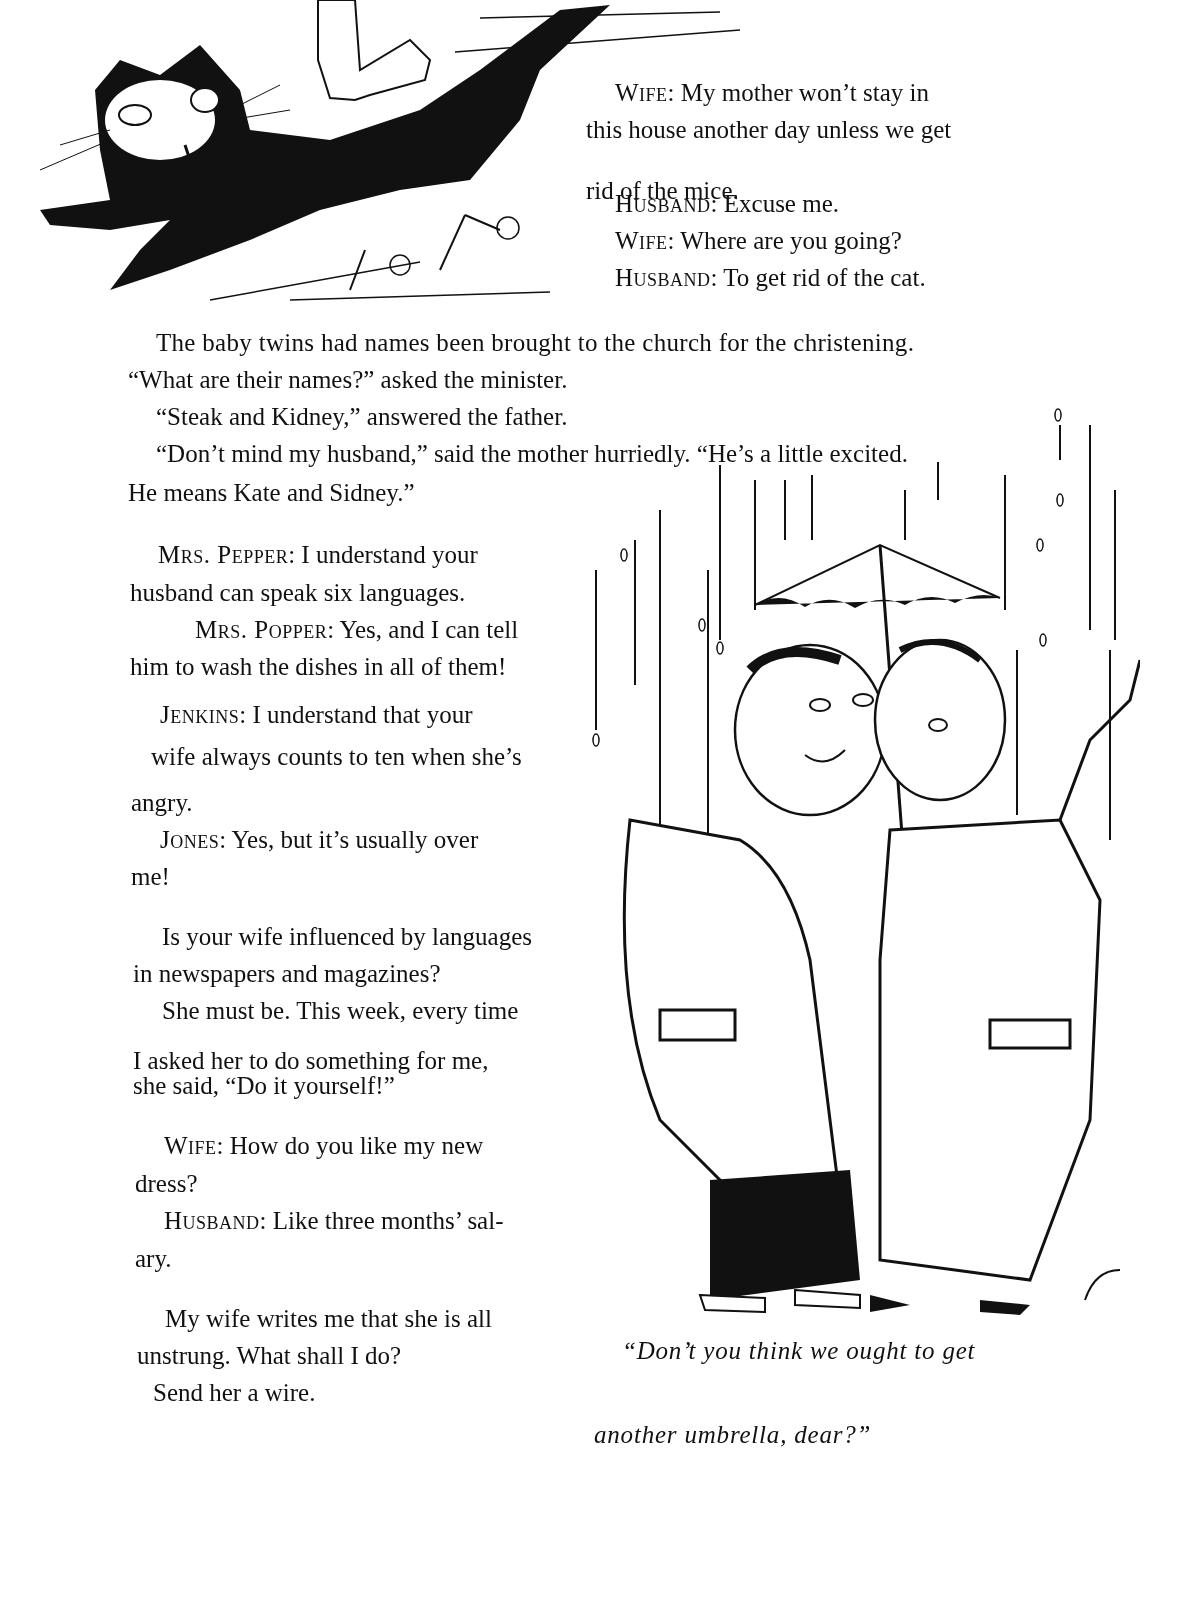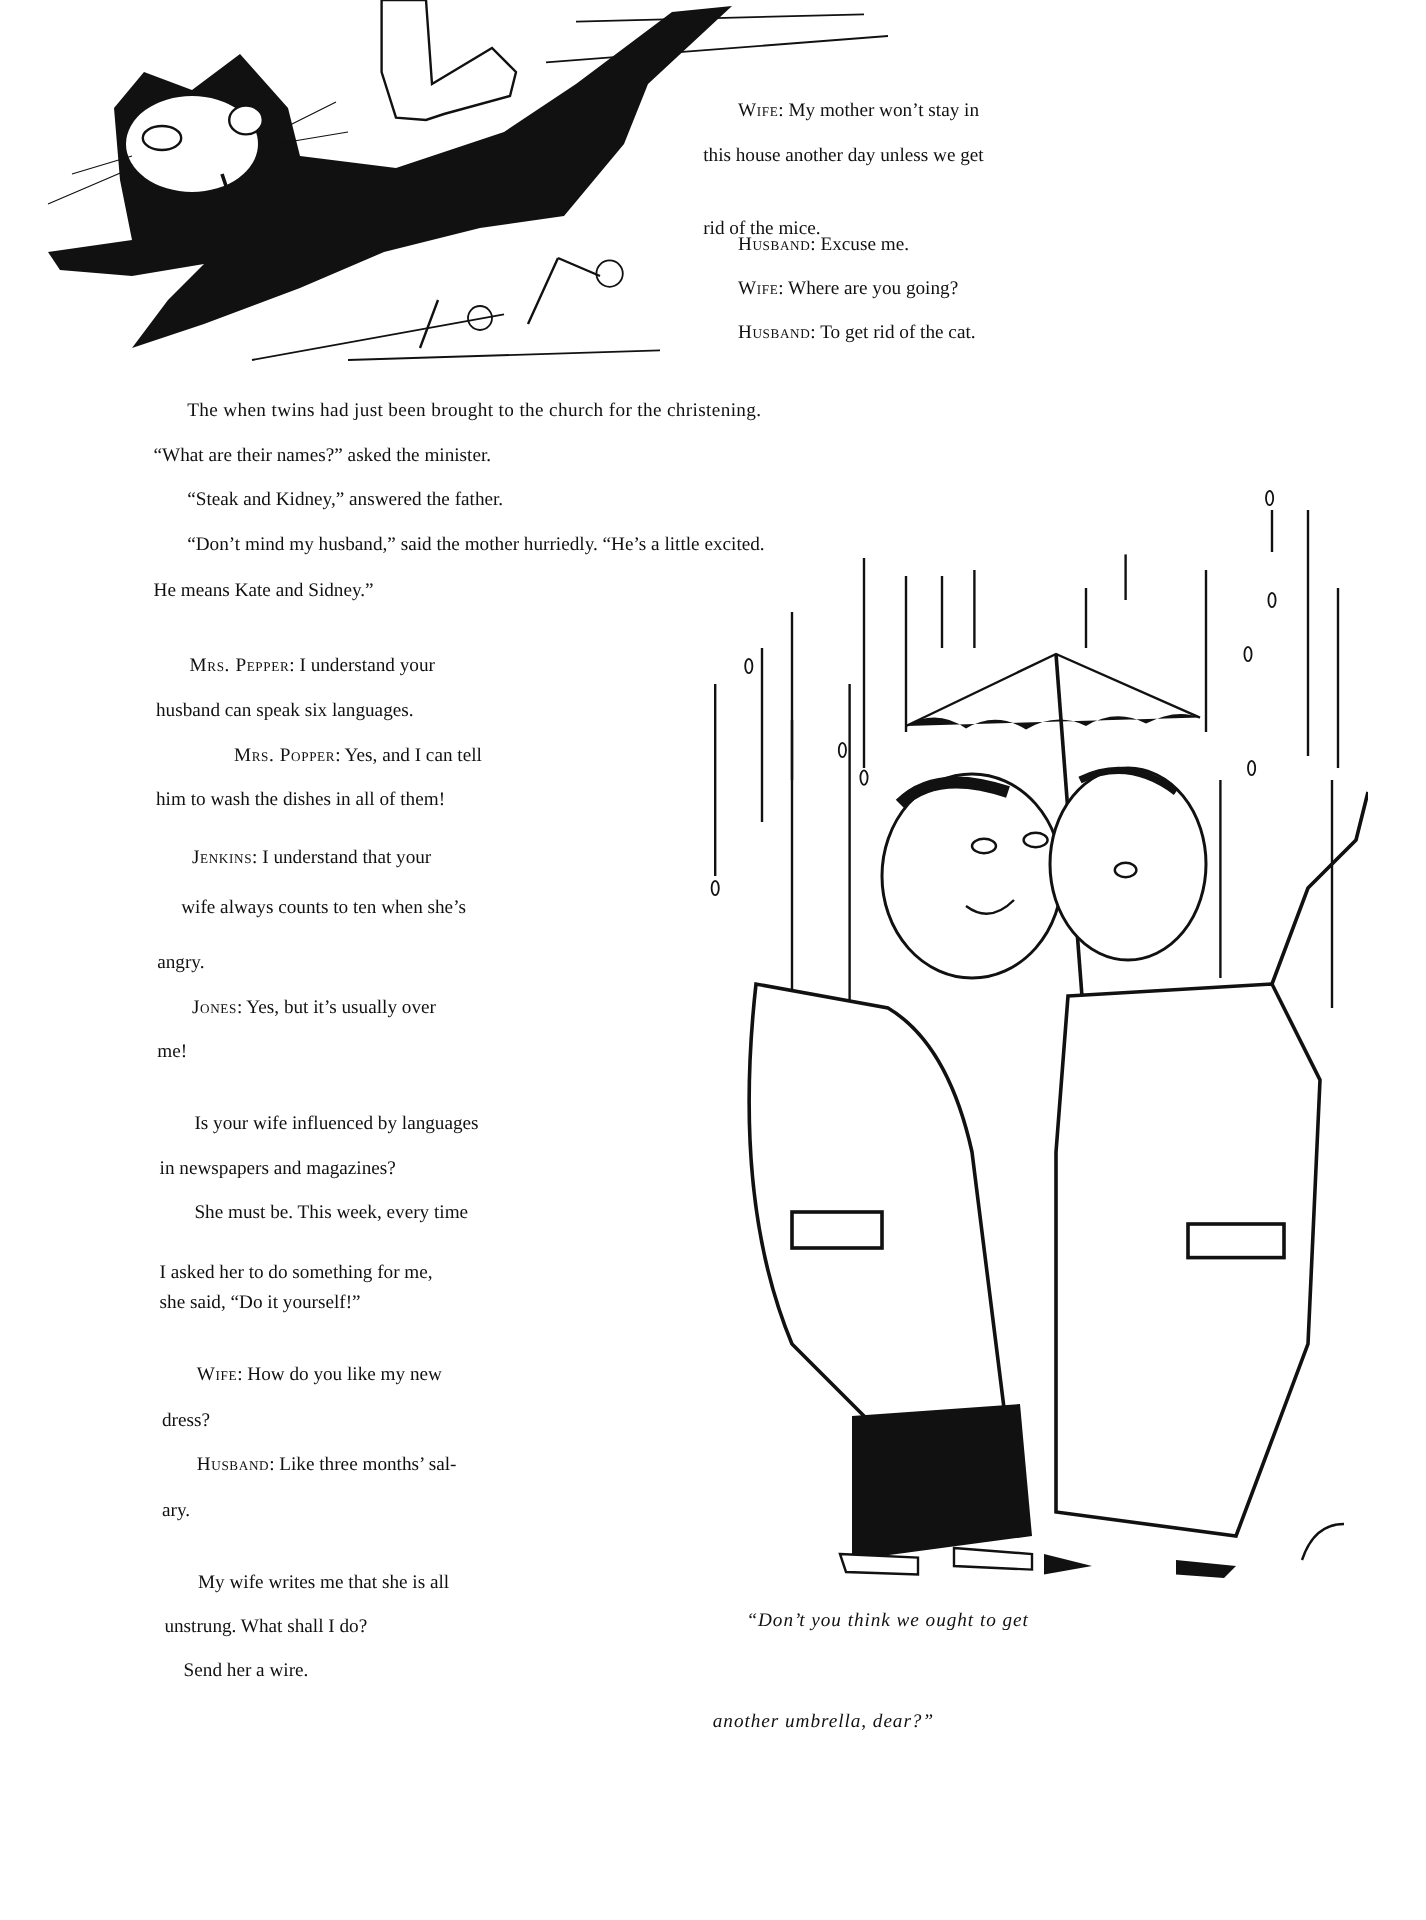--- a/index.html
+++ b/index.html
@@ -1,19 +1,19 @@
 <!DOCTYPE html>
 <html><head>
 <meta charset="utf-8">
 <style>
   html, body { margin:0; padding:0; background:#ffffff; }
   body { width:1188px; height:1600px; position:relative; overflow:hidden;
          font-family:"Liberation Serif","DejaVu Serif",serif; color:#111; }
   .abs { position:absolute; }
-  .line { position:absolute; white-space:nowrap; font-size:16px; line-height:38px; }
+  .line { position:absolute; white-space:nowrap; font-size:25px; line-height:38px; }
   .sc { font-variant:small-caps; letter-spacing:0.5px; }
   .italic { font-style:italic; }
   svg { position:absolute; }
 </style>
 </head>
 <body>
 
 <div class="abs" style="left:0;top:0;width:740px;height:310px;">
   <svg width="740" height="310" viewBox="0 0 740 310">
 
@@ -50,21 +50,21 @@
   </div>
   <div class="line" style="left:615px;top:222px;">
     <span class="sc">Wife</span><span>: Where are you going?</span>
   </div>
   <div class="line" style="left:615px;top:259px;">
     <span class="sc">Husband</span><span>: To get rid of the cat.</span>
   </div>
 </div>
 
 <div style="font-family:'Liberation Sans Narrow','Liberation Serif',serif;">
-  <div class="line" style="left:156px;top:324px;letter-spacing:0.3px;">The when twins had just been brought to the church for the christening.</div>
+  <div class="line" style="left:156px;top:324px;letter-spacing:0.3px;">The baby twins had names been brought to the church for the christening.</div>
   <div class="line" style="left:128px;top:361px;">“What are their names?” asked the minister.</div>
   <div class="line" style="left:156px;top:398px;">“Steak and Kidney,” answered the father.</div>
   <div class="line" style="left:156px;top:435px;">“Don’t mind my husband,” said the mother hurriedly. “He’s a little excited.</div>
   <div class="line" style="left:128px;top:474px;">He means Kate and Sidney.”</div>
 </div>
 
 <div>
   <div class="line" style="left:158px;top:536px;">
     <span class="sc">Mrs. Pepper</span><span>: I understand your</span>
   </div>

